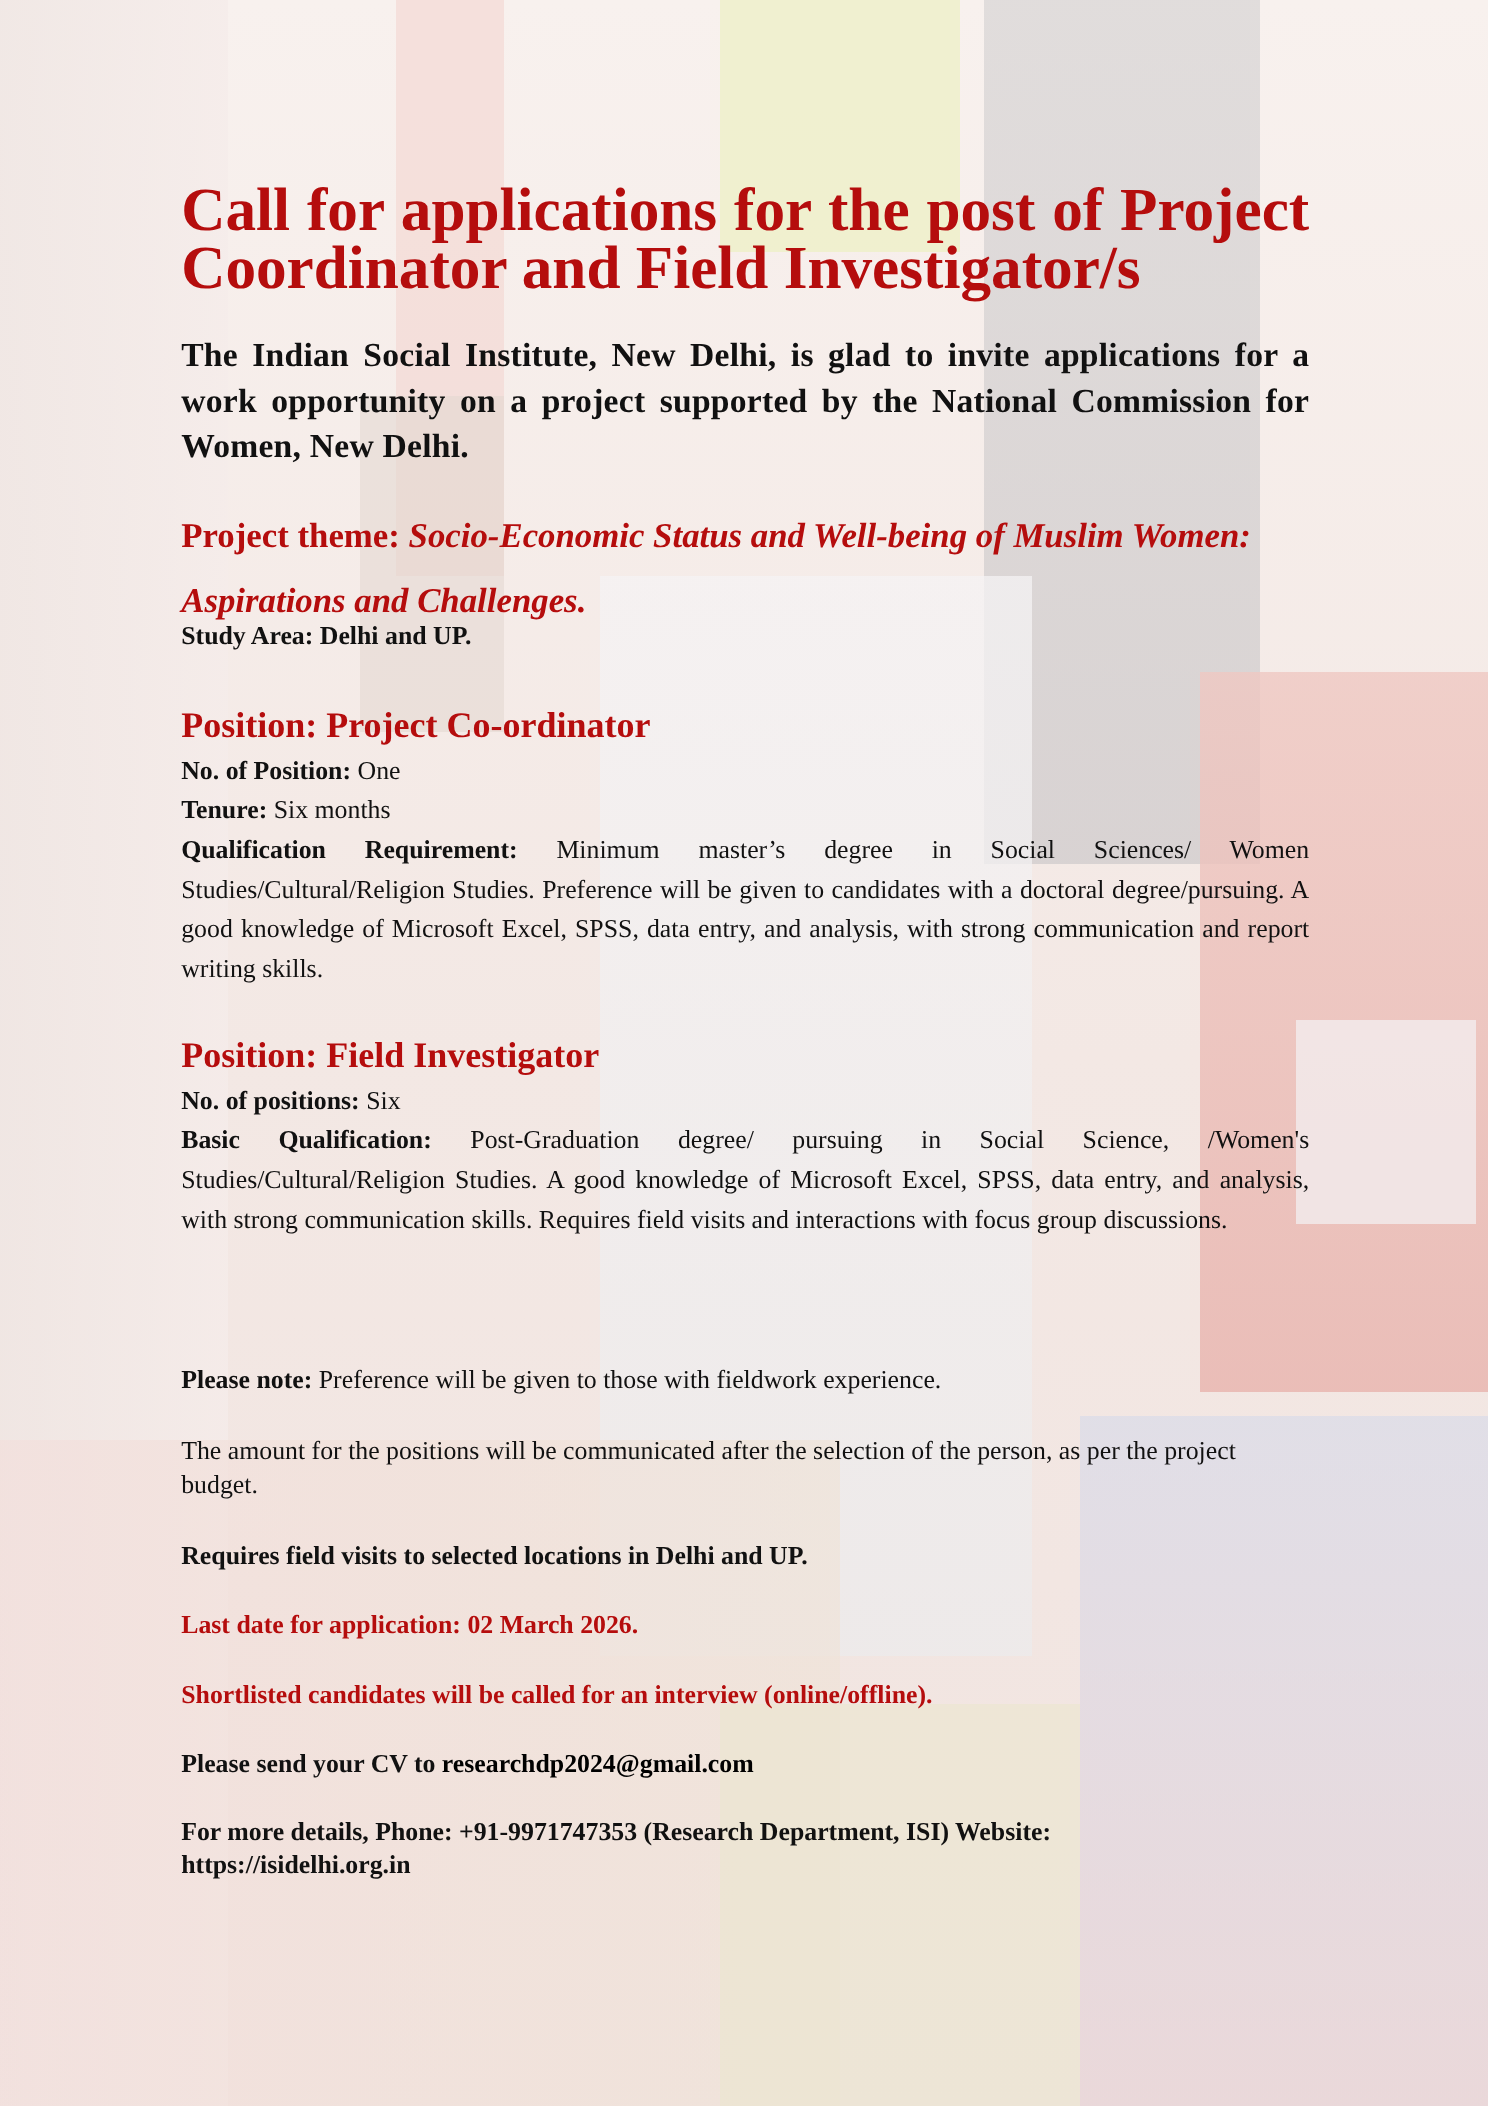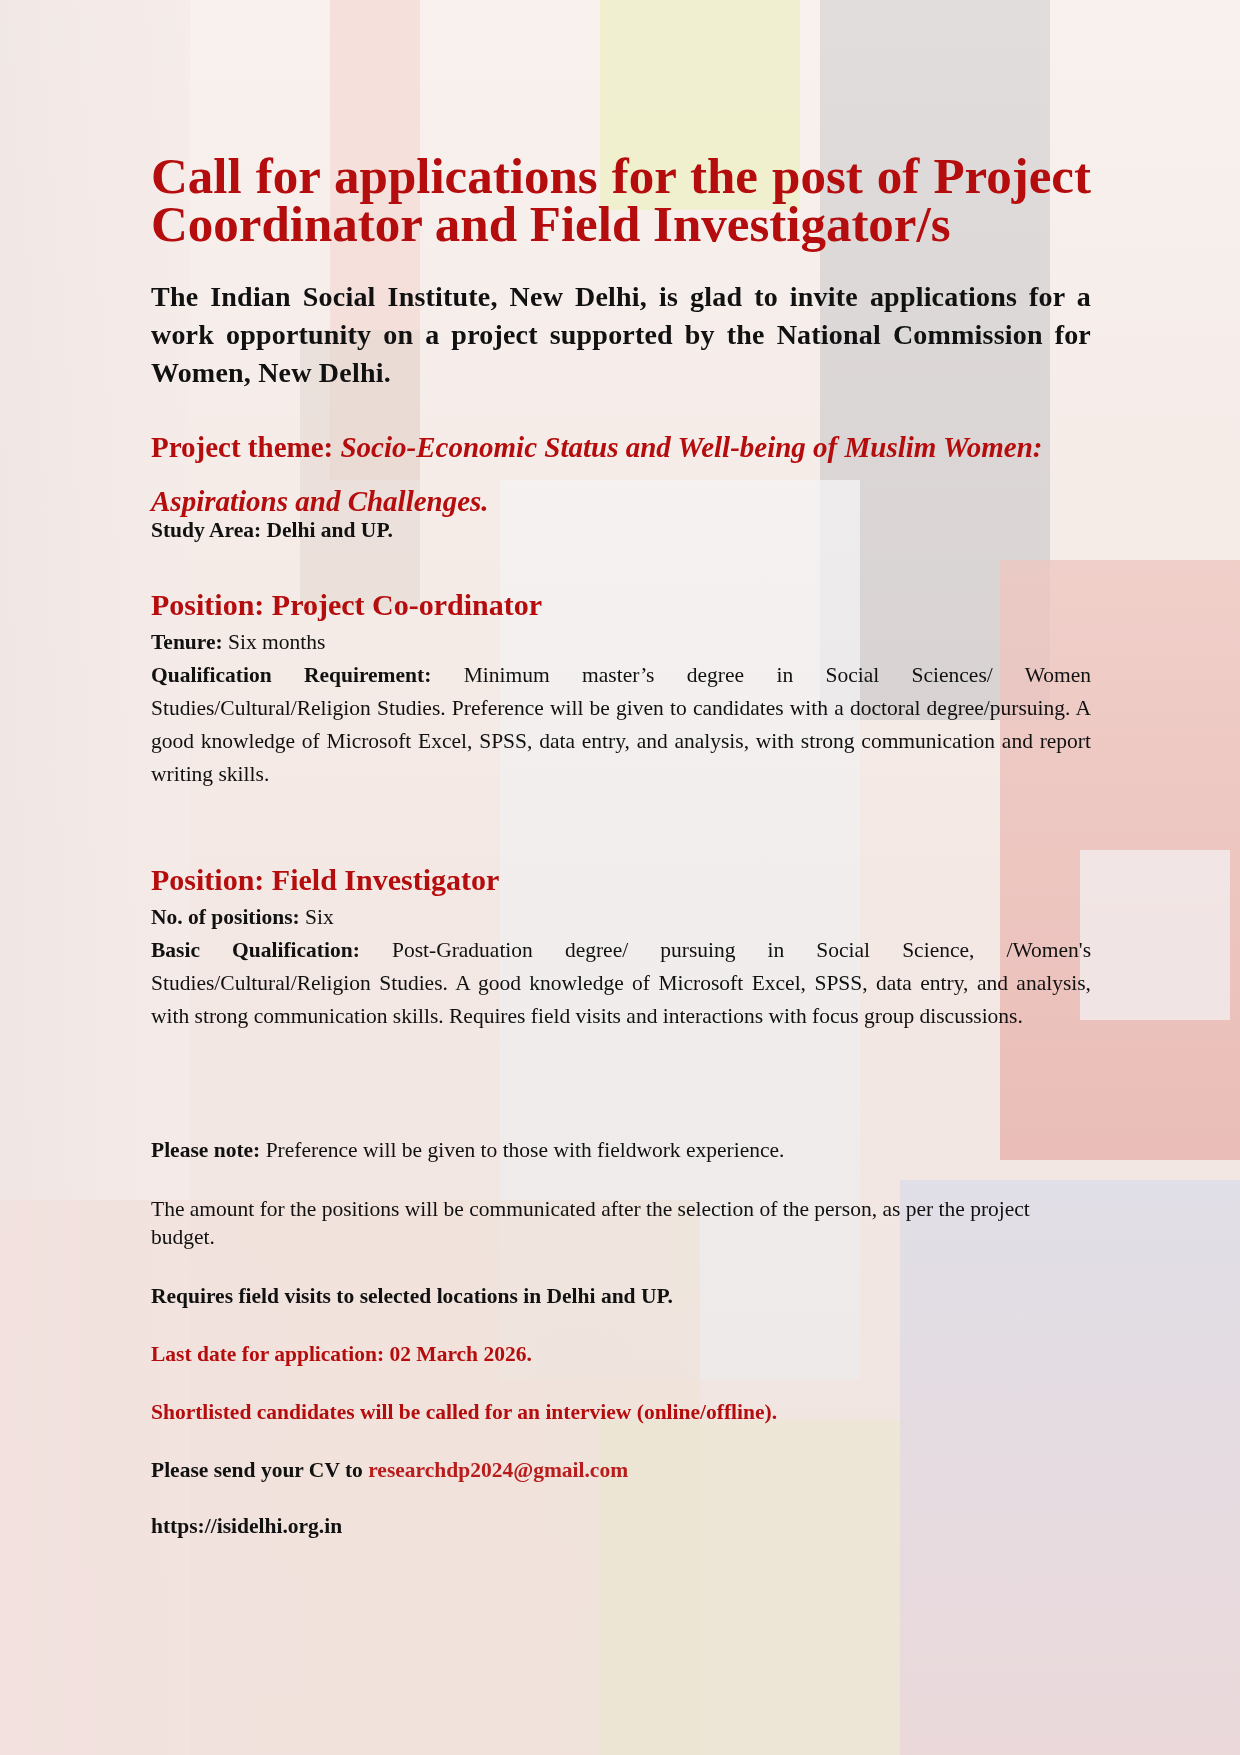--- a/index.html
+++ b/index.html
@@ -15,21 +15,21 @@
   .blk { position:absolute; left:0; width:940px; }
   .red { color:#b50d0d; }
   .title { font-size:51px; font-weight:bold; line-height:48px; text-align:justify; text-align-last:left; }
   .intro { font-size:28px; font-weight:bold; line-height:38px; text-align:justify; text-align-last:left; letter-spacing:0.2px; }
   .theme { font-size:29px; font-weight:bold; line-height:54px; }
   .theme i { font-style:italic; }
   .h2 { font-size:30px; font-weight:bold; line-height:36px; }
   .body { font-size:21.5px; line-height:33px; text-align:justify; text-align-last:left; }
   .body b { font-weight:bold; }
   .bold { font-weight:bold; font-size:21.5px; line-height:33px; }
-  .link { color:#b91c1c; text-decoration:none; }
+  .link { color:#000000; text-decoration:none; }
   .plain { font-size:21.5px; line-height:28px; }
 </style>
 </head>
 <body>
 
 <div class="bg">
   <div style="left:0;top:0;width:1240px;height:1755px;background:linear-gradient(180deg,#f8f1ee 0%,#f3e8e4 50%,#f1e4e0 100%);"></div>
   <div style="left:0;top:0;width:190px;height:1755px;background:linear-gradient(90deg,#efe6e3,#f5ecea);opacity:.8;"></div>
   <div style="left:330px;top:0;width:90px;height:480px;background:#f3d6d0;opacity:.6;"></div>
   <div style="left:600px;top:0;width:200px;height:210px;background:#eef0c8;opacity:.8;"></div>
@@ -54,20 +54,21 @@
 
   <div class="blk theme red" style="top:420px;">
     <span>Project theme:</span>
     <i>Socio-Economic Status and Well-being of Muslim Women: Aspirations and Challenges.</i>
   </div>
 
   <div class="blk bold" style="top:514px;">Study Area: Delhi and UP.</div>
 
   <div class="blk h2 red" style="top:587px;">Position: Project Co-ordinator</div>
   <div class="blk body" style="top:626px;">
+    <div><b>No. of Position:</b> <span>One</span></div>
     <div><b>Tenure:</b> <span>Six months</span></div>
     <div><b>Qualification Requirement:</b> <span>Minimum master’s degree in Social Sciences/ Women Studies/Cultural/Religion Studies. Preference will be given to candidates with a doctoral degree/pursuing. A good knowledge of Microsoft Excel, SPSS, data entry, and analysis, with strong communication and report writing skills.</span></div>
   </div>
 
   <div class="blk h2 red" style="top:862px;">Position: Field Investigator</div>
   <div class="blk body" style="top:901px;">
     <div><b>No. of positions:</b> <span>Six</span></div>
     <div><b>Basic Qualification:</b> <span>Post-Graduation degree/ pursuing in Social Science, /Women's Studies/Cultural/Religion Studies. A good knowledge of Microsoft Excel, SPSS, data entry, and analysis, with strong communication skills. Requires field visits and interactions with focus group discussions.</span></div>
   </div>
 
@@ -82,16 +83,17 @@
   <div class="blk bold red" style="top:1338px;">Last date for application: 02 March 2026.</div>
 
   <div class="blk bold red" style="top:1396px;">Shortlisted candidates will be called for an interview (online/offline).</div>
 
   <div class="blk bold" style="top:1454px;">
     <span>Please send your CV to</span>
     <a class="link" href="#">researchdp2024@gmail.com</a>
   </div>
 
   <div class="blk bold" style="top:1512px;line-height:28px;">
+    <div>For more details, Phone: +91-9971747353 (Research Department, ISI) Website:</div>
     <div>https://isidelhi.org.in</div>
   </div>
 
 </div>
 
 </body></html>

